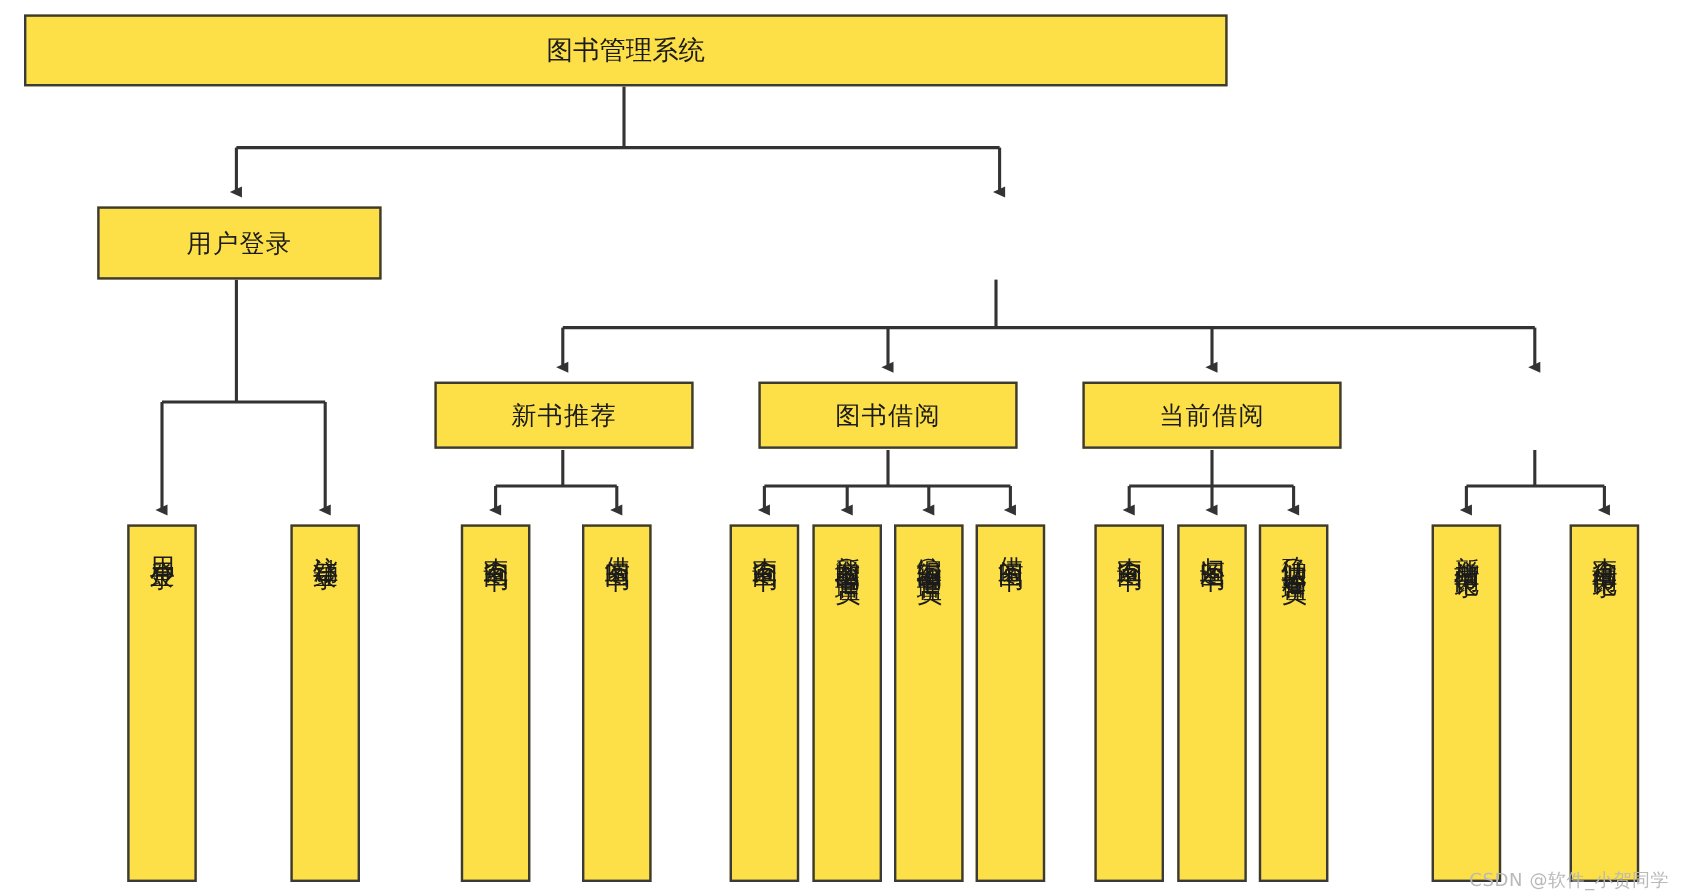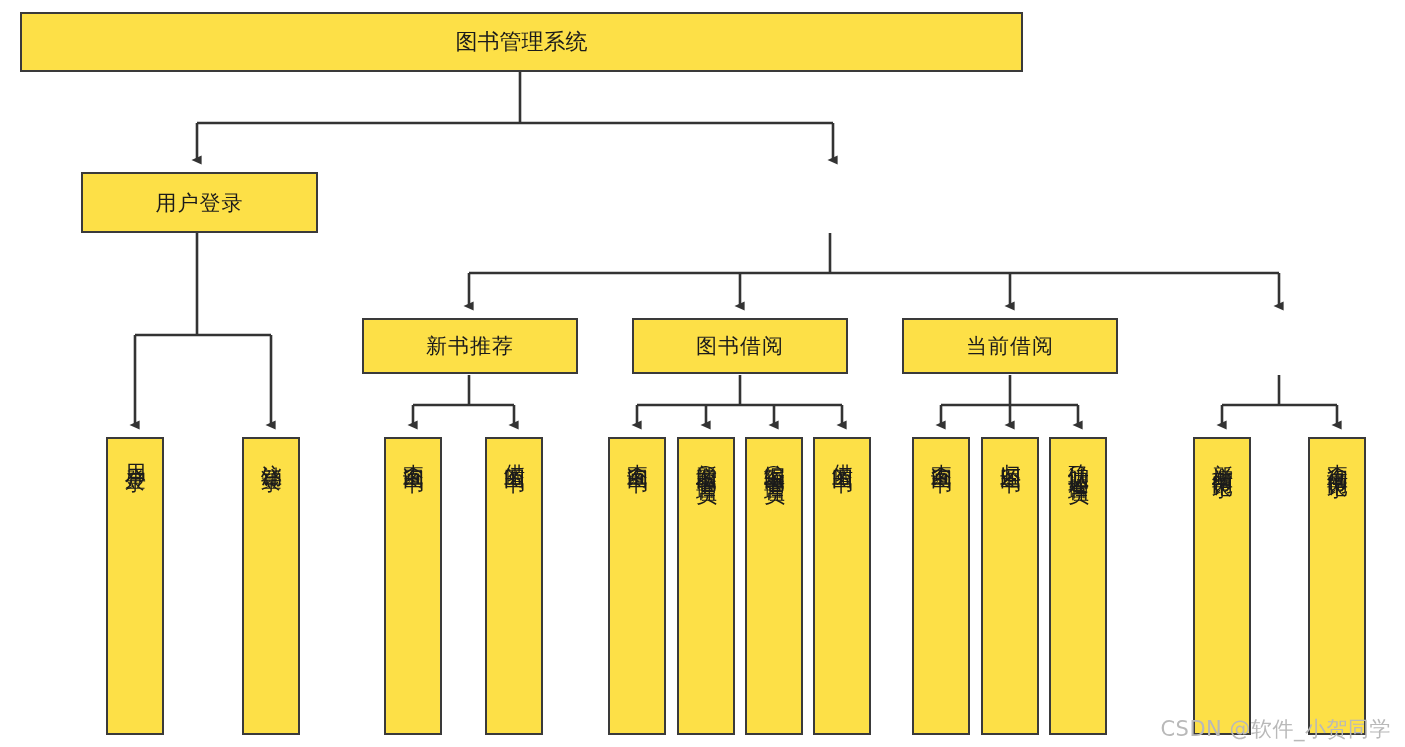--- a/index.html
+++ b/index.html
@@ -53,21 +53,21 @@
     font-size: 21px;
     line-height: 1.18;
     letter-spacing: 3px;
     white-space: nowrap;
     color: #1b1b1b;
   }
   .watermark {
     position: absolute;
     right: 14px;
     bottom: 4px;
-    font-size: 21px;
+    font-size: 15px;
     color: #b9b9b9;
     letter-spacing: 0.5px;
     white-space: nowrap;
   }
 </style>
 </head>
 <body>
 
 <div id="canvas">
 

